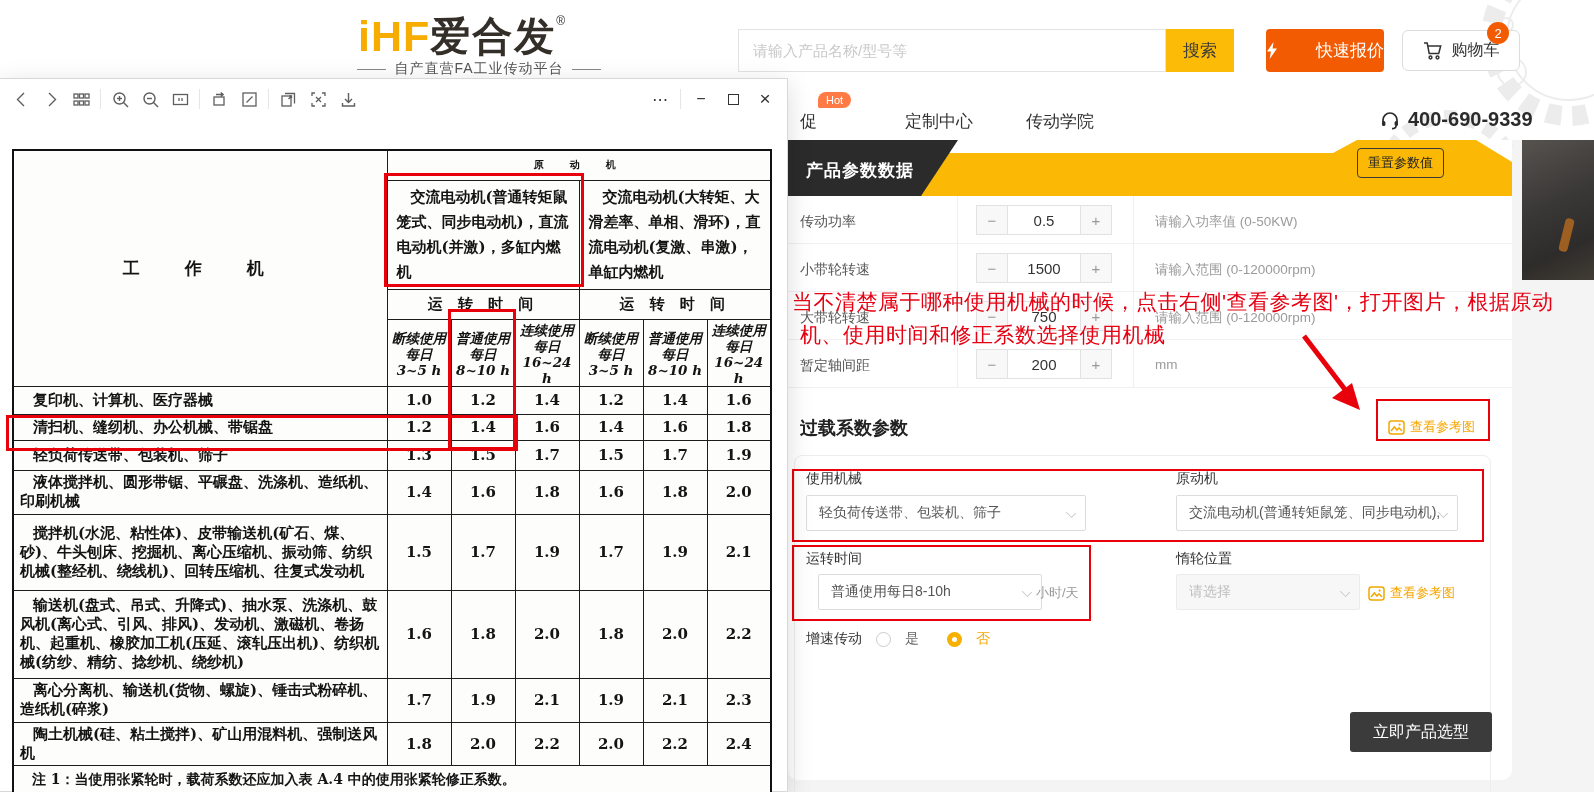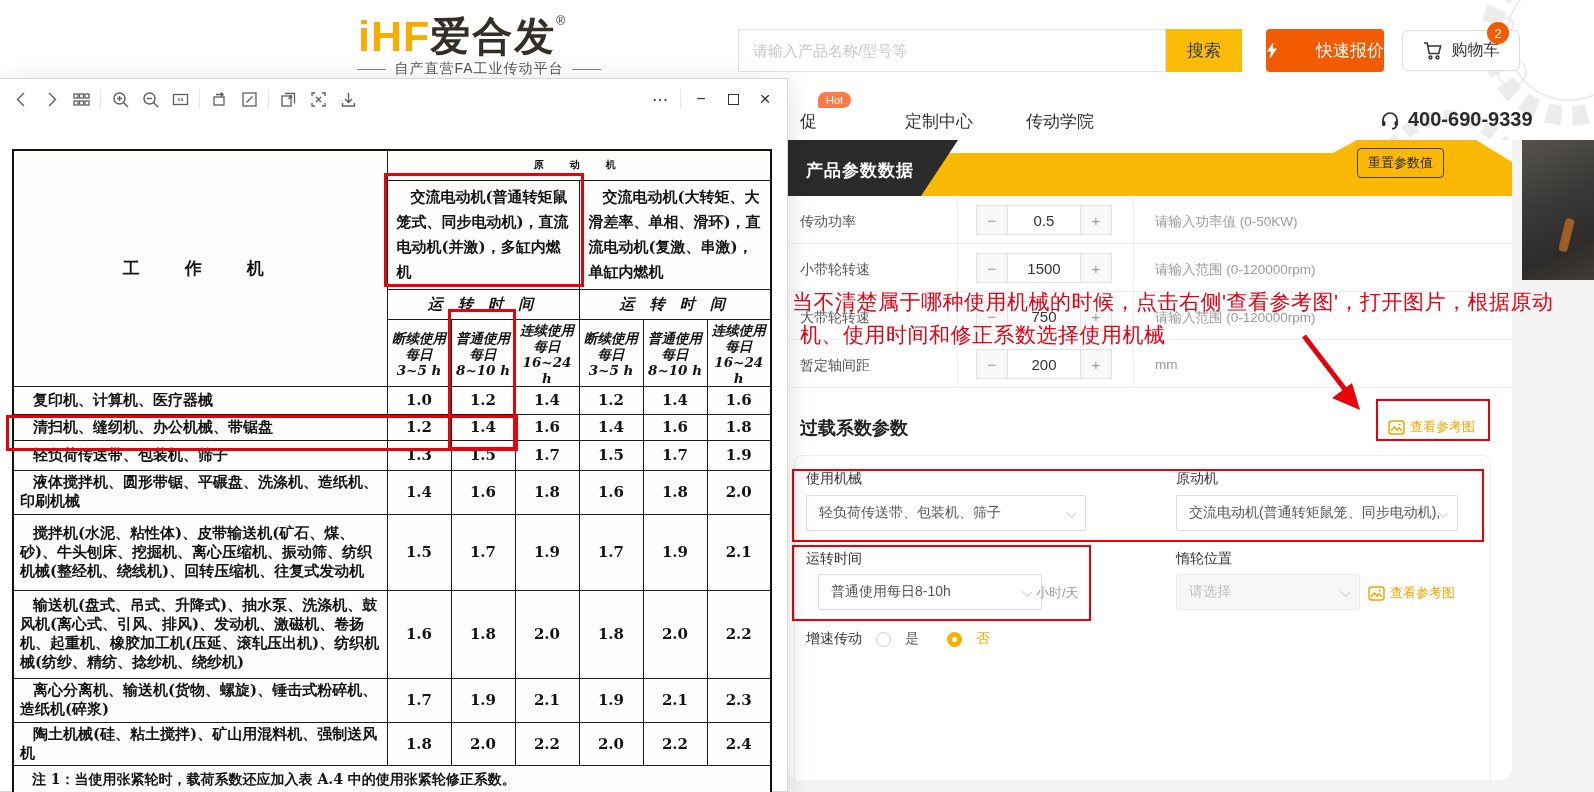--- a/index.html
+++ b/index.html
@@ -17,21 +17,21 @@
   .logo { left:358px; top:16px; z-index:2; display:flex; align-items:flex-start; }
   .logo-ihf { font-size:43px; font-weight:bold; color:#F7AC00; letter-spacing:1px; line-height:40px;}
   .logo-brand { font-size:40px; font-weight:bold; color:#332e28; line-height:40px; letter-spacing:2px;}
   .logo-reg { font-size:12px; color:#333; margin-top:-2px;}
   .tagline { left:357px; top:60px; z-index:2; width:244px; display:flex; align-items:center; gap:8px; color:#555; font-size:14px; letter-spacing:1px; white-space:nowrap;}
   .tagline .dash { flex:1; height:1px; background:#888; }
 
   .search-box { left:738px; top:29px; width:428px; height:43px; border:1px solid #e3e3e3; background:#fff; z-index:2;}
   .search-box input { width:100%; height:100%; border:0; outline:none; padding:0 14px; font-size:15px; color:#333; font-family:inherit;}
   .search-box input::placeholder { color:#c9c9c9; }
-  .search-btn { left:1166px; top:29px; width:76px; height:43px; background:#FBBB07; color:#3a3a3a; font-size:17px; display:flex; align-items:center; justify-content:center; z-index:2; cursor:pointer;}
+  .search-btn { left:1166px; top:29px; width:68px; height:43px; background:#FBBB07; color:#3a3a3a; font-size:17px; display:flex; align-items:center; justify-content:center; z-index:2; cursor:pointer;}
   .quote-btn { left:1266px; top:29px; width:118px; height:43px; background:#F25B02; border-radius:4px; color:#fff; font-size:17px; display:flex; align-items:center; justify-content:space-between; gap:6px; z-index:2; cursor:pointer;}
   .cart-btn { left:1402px; top:30px; width:118px; height:41px; background:#fff; border:1px solid #ddd; border-radius:6px; color:#333; font-size:16px; display:flex; align-items:center; justify-content:center; gap:8px; z-index:2; cursor:pointer;}
   .cart-badge { left:1487px; top:22px; width:22px; height:22px; border-radius:50%; background:#F25B02; color:#fff; font-size:13px; display:flex; align-items:center; justify-content:center; z-index:3;}
 
   .nav-promo { left:800px; top:110px; font-size:17px; color:#333; z-index:2; cursor:pointer;}
   .hot-badge { left:818px; top:92px; background:#FF7A45; color:#fff; font-size:11px; padding:2px 8px; border-radius:9px 9px 9px 2px; z-index:2;}
   .nav-item { top:110px; font-size:17px; color:#333; z-index:2; cursor:pointer;}
   .nav-custom { left:905px; }
   .nav-academy { left:1026px; }
   .phone-wrap { left:1380px; top:108px; z-index:2; display:flex; align-items:center; gap:8px; color:#2b2b2b; font-size:20px; font-weight:bold;}
@@ -88,21 +88,21 @@
   .wc-max span { width:11px; height:11px; border:1.2px solid #333; display:inline-block;}
 
   
   .scan-table { position:absolute; left:12px; top:70px; width:758px; border-collapse:collapse; table-layout:fixed; background:#fdfdfb; font-family:"DejaVu Serif","Liberation Serif",serif; color:#141414;}
   .scan-table td, .scan-table th { border:1px solid #1c1c1c; overflow:hidden;}
   .scan-table { border:2px solid #111;}
   .th-c { text-align:center; font-weight:bold;}
   .th-pm { font-size:10px; letter-spacing:8px;}
   .th-wm { font-size:17px; letter-spacing:14px; text-align:center; font-weight:bold;}
   .th-group { font-size:15px; font-weight:bold; line-height:25px; padding:4px 9px; text-align:left; text-indent:14px;}
-  .th-rt { font-size:15px; letter-spacing:5px;font-style:italic;}
+  .th-rt { font-size:15px; letter-spacing:5px;}
   .th-duty { font-size:13.5px; font-weight:bold; text-align:center; line-height:16px; padding-top:2px;font-style:italic;}
   .td-machine { font-size:15px; line-height:19px; padding:2px 5px 2px 6px; text-indent:13px; text-align:left; font-weight:600;}
   .td-val { font-size:15px; text-align:center; font-weight:600;}
   .td-notes { font-size:14px; font-weight:600; line-height:21px; padding:3px 6px 0 18px; text-align:left;}
   .scan-red { position:absolute; border:3px solid #E8000A; z-index:3; pointer-events:none;}
 </style>
 </head>
 <body>
 
 <div class="stage">
@@ -260,20 +260,21 @@
     </div>
 
     <div class="radio-row">
       <span style="color:#333">增速传动</span>
       <span class="radio off"></span>
       <span style="color:#666">是</span>
       <span class="radio on" style="margin-left:14px"></span>
       <span style="color:#F7A600">否</span>
     </div>
 
+    <div class="submit-btn">立即产品选型</div>
   </div>
 
   <div class="abs product-thumb">
       <span class="streak"></span>
     </div>
 
   <div class="abs anno anno-l2">机、使用时间和修正系数选择使用机械</div>
   <div class="abs anno anno-l1">当不清楚属于哪种使用机械的时候，点击右侧'查看参考图'，打开图片，根据原动</div>
   <svg class="abs arrow-svg" width="90" height="95" viewBox="0 0 90 95">
     <line x1="14" y1="8" x2="60" y2="68" stroke="#E8000A" stroke-width="5"></line>

